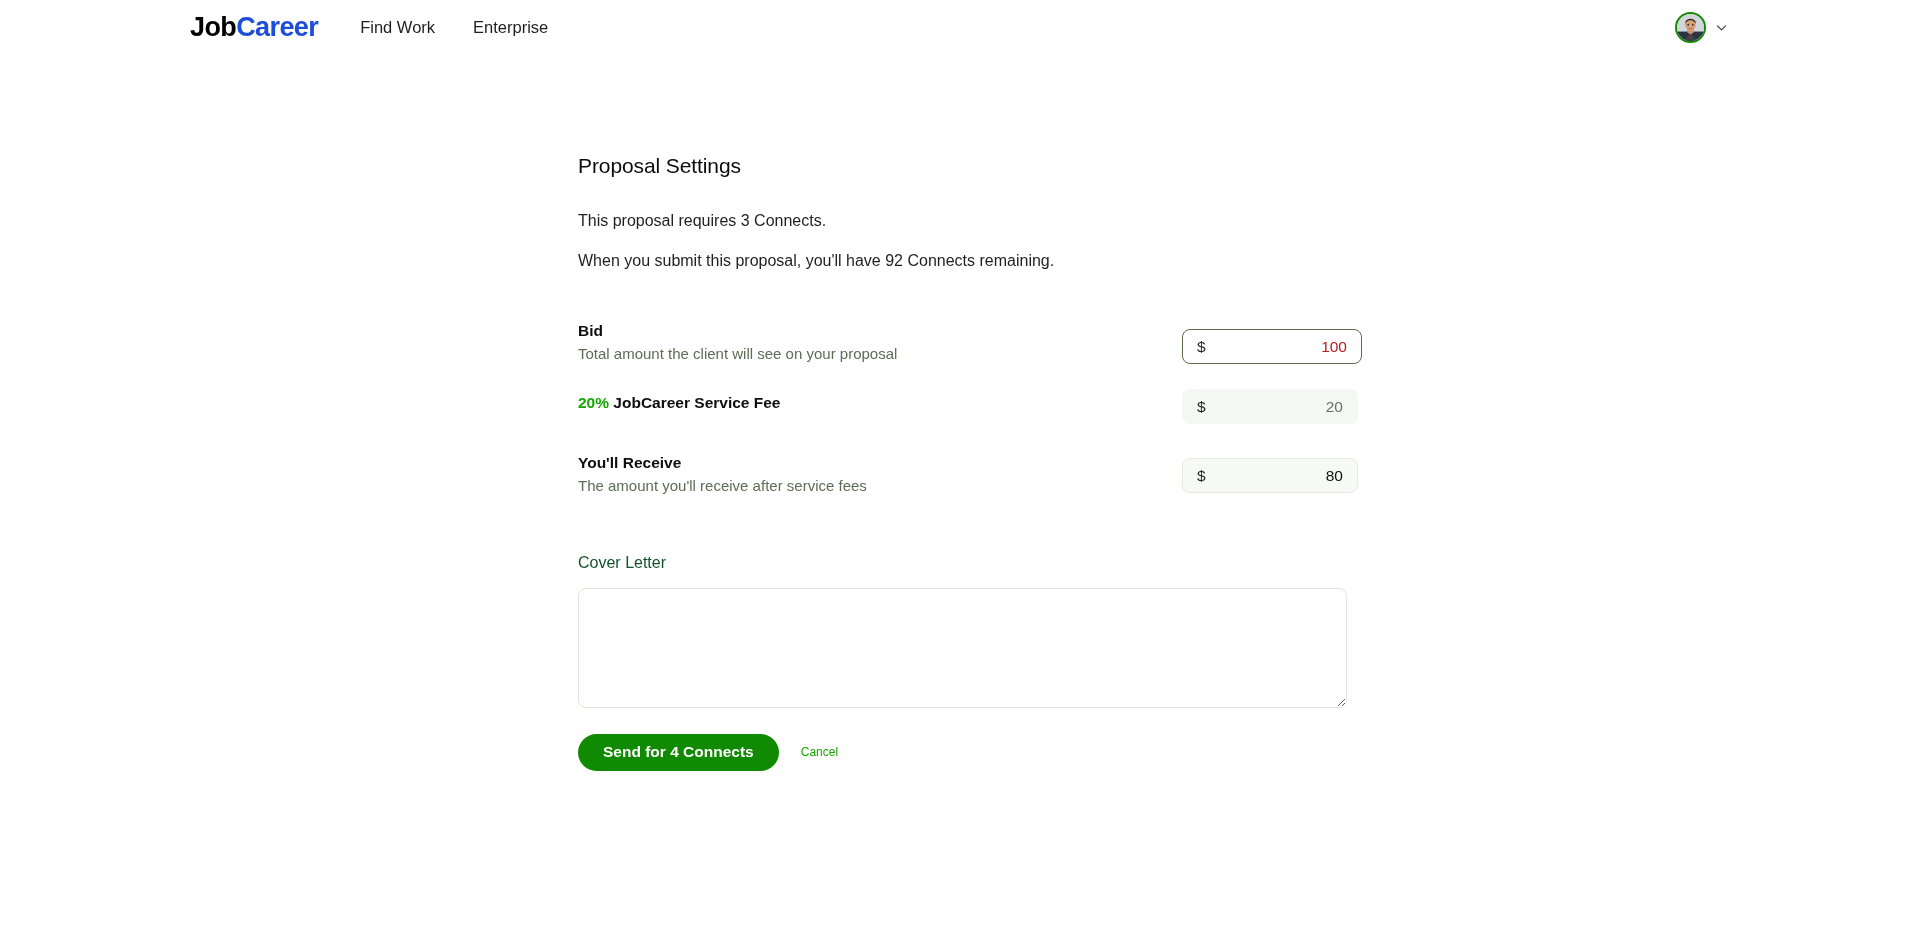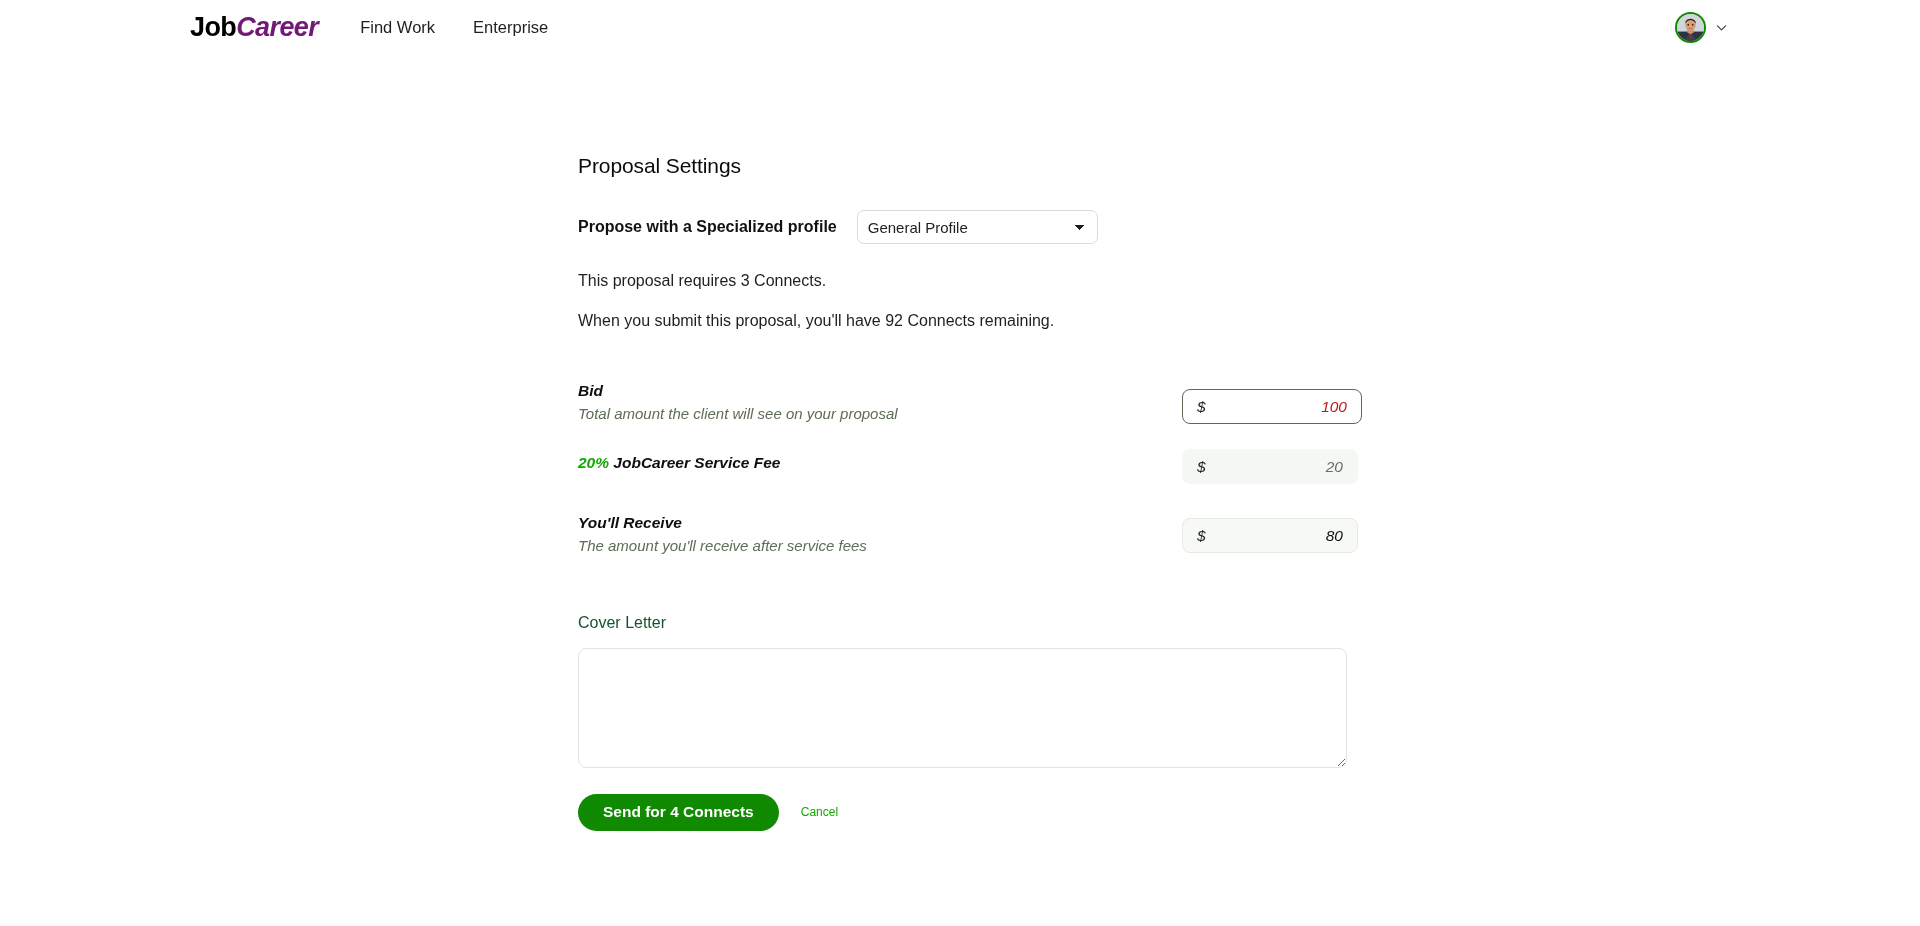--- a/index.html
+++ b/index.html
@@ -26,21 +26,21 @@
   .brand {
     font-size: 27px;
     font-weight: bold;
     letter-spacing: -0.6px;
     line-height: 1;
     white-space: nowrap;
     cursor: pointer;
     user-select: none;
   }
   .brand .brand-job { color: #000000; }
-  .brand .brand-career { color: #701a75; font-style: italic; }
+  .brand .brand-career { color: #1d4ed8; }
 
   .main-nav {
     display: flex;
     align-items: flex-start;
     margin-left: 42px;
     gap: 38px;
   }
   .nav-link {
     font-size: 16.5px;
     color: #1f1f1f;
@@ -139,21 +139,20 @@
   }
   .connects-line.second { margin-bottom: 0; }
 
   
   .money-section { margin-top: 48px; }
 
   .money-row {
     display: flex;
     align-items: flex-start;
     justify-content: space-between;
-    font-style: italic;
   }
   .money-row + .money-row { margin-top: 27px; }
 
   .money-text { padding-top: 2px; }
   .money-title {
     font-size: 15.5px;
     font-weight: bold;
     color: #0e0e0e;
     line-height: 1.3;
   }
@@ -293,26 +292,20 @@
       </svg>
     </span>
   </div>
 </header>
 
 <main class="page">
   <section class="panel">
 
     <h1 class="panel-title">Proposal Settings</h1>
 
-    <div class="profile-row">
-      <span class="profile-label">Propose with a Specialized profile</span>
-      <select class="profile-select">
-        <option>General Profile</option>
-      </select>
-    </div>
 
     <p class="connects-line">This proposal requires 3 Connects.</p>
     <p class="connects-line second">When you submit this proposal, you'll have 92 Connects remaining.</p>
 
     <div class="money-section">
 
       <div class="money-row">
         <div class="money-text">
           <div class="money-title">Bid</div>
           <div class="money-sub">Total amount the client will see on your proposal</div>

